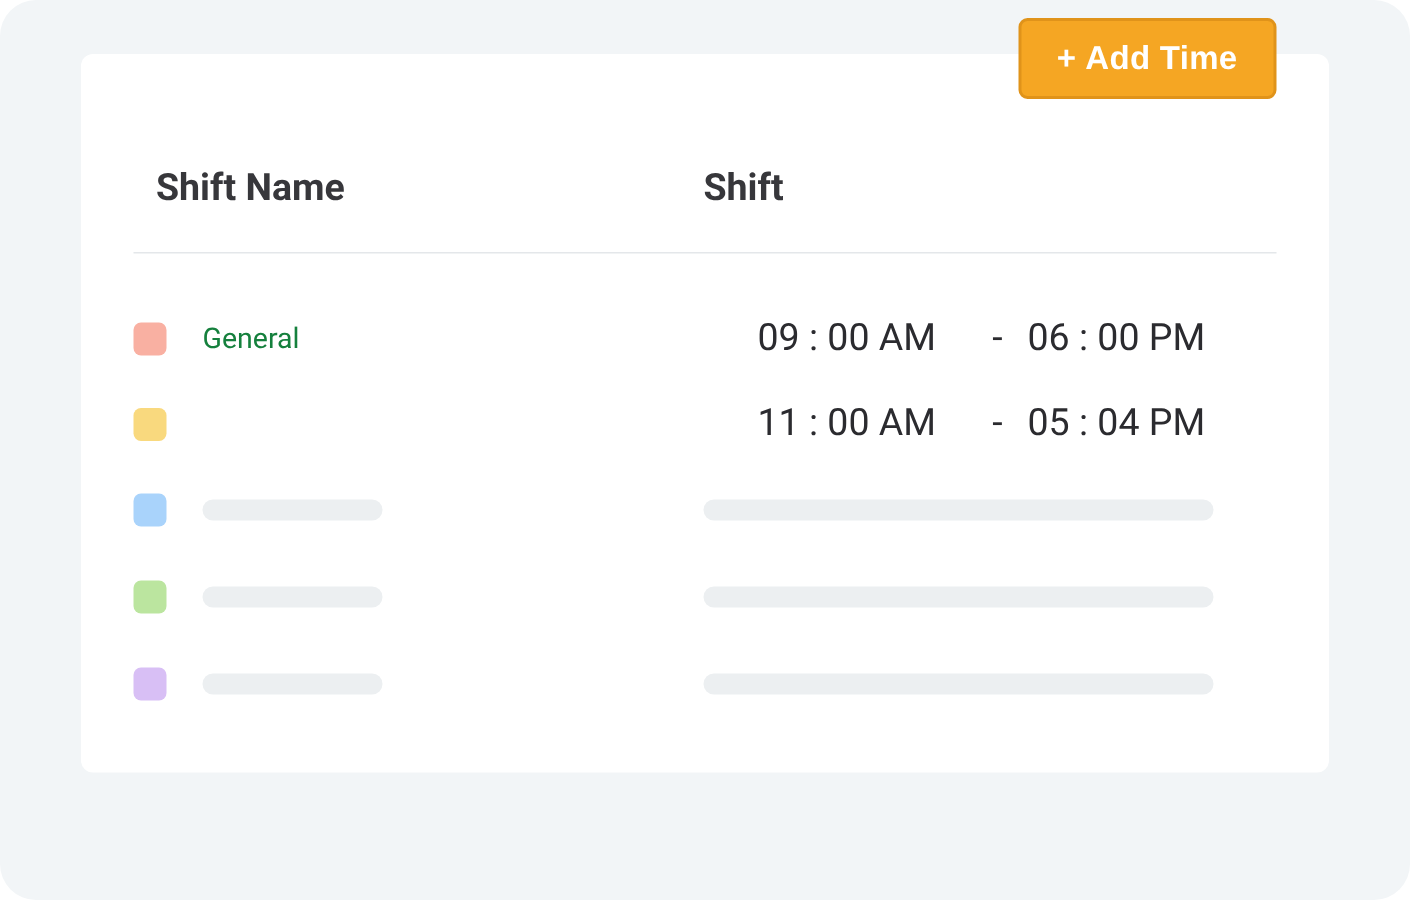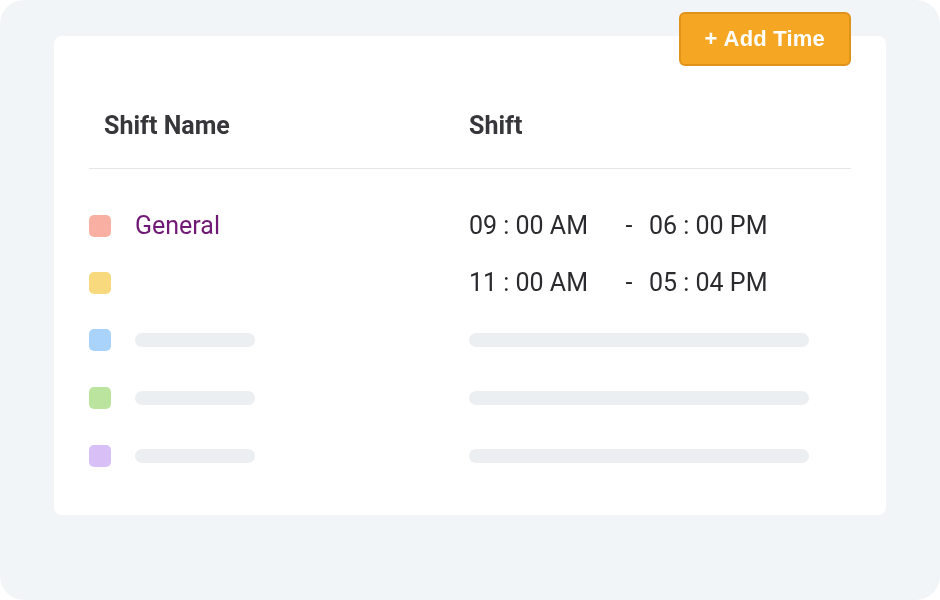--- a/index.html
+++ b/index.html
@@ -76,31 +76,31 @@
       margin-right: 24px;
       flex-shrink: 0;
     }
     .col-name-cell {
       flex: 0 0 380px;
       display: flex;
       align-items: center;
       padding-left: 0;
     }
     .shift-name {
-      font-size: 25px;
-      color: #701a75;
+      font-size: 19px;
+      color: #15803d;
     }
     .col-time-cell {
       flex: 1;
       font-size: 25px;
       color: #2b2b2f;
       display: flex;
       align-items: center;
     }
-    .time-start { min-width: 140px; display: inline-block; }
+    .time-start { min-width: 140px; display: inline-block; margin-left: 36px; }
     .time-sep { display: inline-block; width: 40px; text-align: center; }
     .time-end { display: inline-block; }
     
     .skeleton-row {
       display: flex;
       align-items: center;
       padding: 18px 0;
     }
     .skel-name {
       flex: 0 0 380px;

